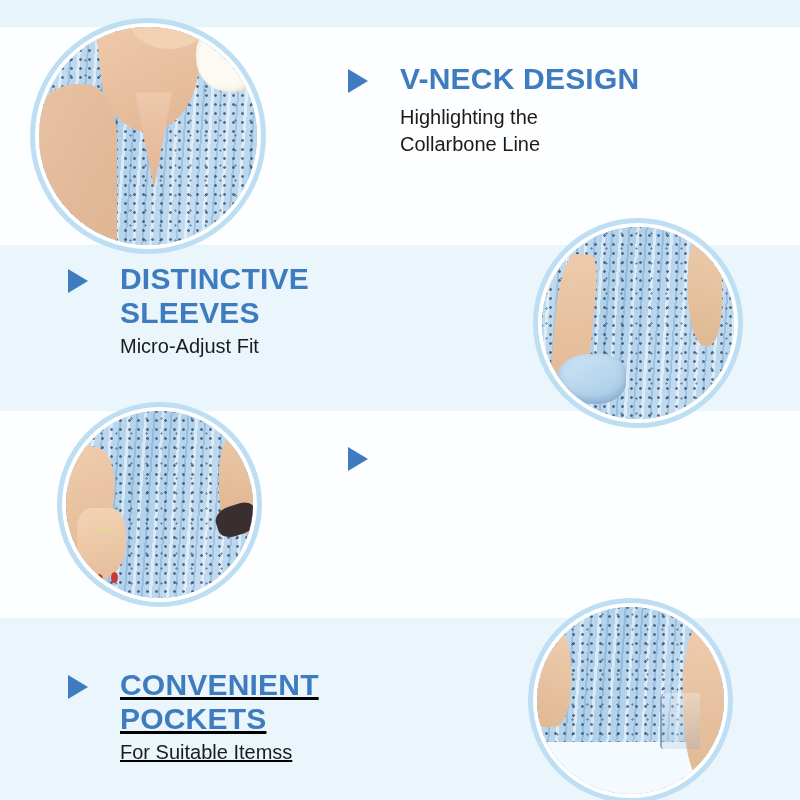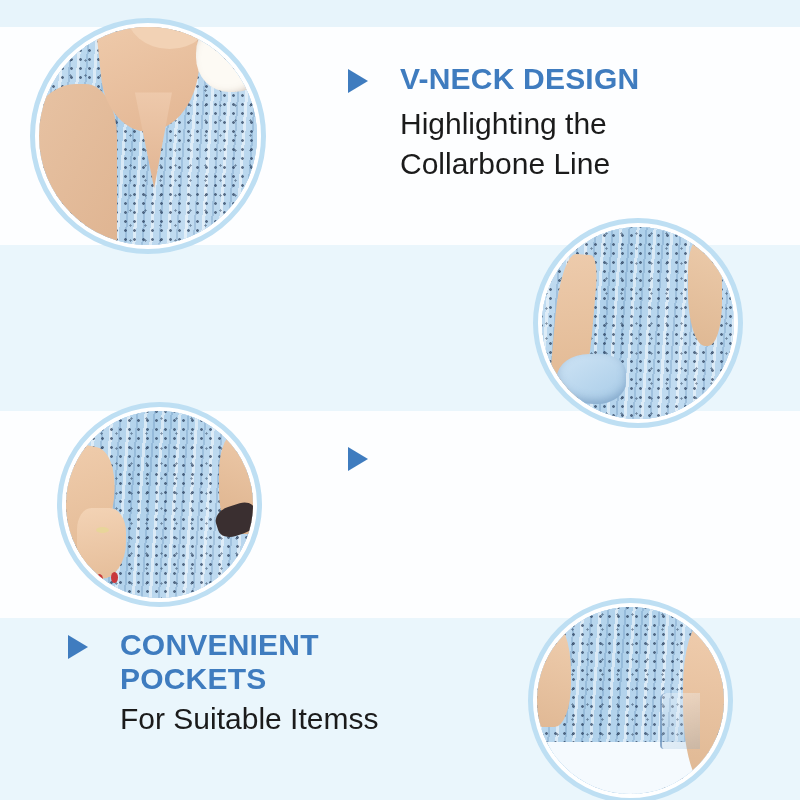--- a/index.html
+++ b/index.html
@@ -174,32 +174,32 @@
     color:#3f7cbf;
     font-weight:bold;
     font-size:30px;
     line-height:1.12;
     letter-spacing:.2px;
     white-space:pre-line;
     margin:0;
   }
   .fsub{
     color:#1b1b1b;
-    font-size:30px;
+    font-size:20px;
     line-height:1.35;
     white-space:pre-line;
     margin:8px 0 0 0;
     font-weight:normal;
   }
 
   #feature-vneck{left:348px;top:62px;}
   #feature-sleeves{left:68px;top:262px;}
   #feature-sleeves .fsub{margin-top:4px;}
   #feature-relaxed{left:348px;top:440px;}
-  #feature-pockets{left:68px;top:628px;}
+  #feature-pockets{left:68px;top:668px;text-decoration:underline;}
   #feature-pockets .fsub{margin-top:4px;}
 </style>
 </head>
 <body>
 
 <div class="page">
 
   <div class="band" id="band-top"></div>
   <div class="band" id="band-mid"></div>
   <div class="band" id="band-bot"></div>
@@ -250,20 +250,28 @@
 
   <div class="feature" id="feature-vneck">
     <div class="marker"></div>
     <div class="ftext">
       <p class="ftitle">V-NECK DESIGN</p>
       <p class="fsub">Highlighting the
 Collarbone Line</p>
     </div>
   </div>
 
+  <div class="feature" id="feature-sleeves">
+    <div class="marker"></div>
+    <div class="ftext">
+      <p class="ftitle">DISTINCTIVE
+SLEEVES</p>
+      <p class="fsub">Micro-Adjust Fit</p>
+    </div>
+  </div>
 
   <div class="feature" id="feature-relaxed">
     <div class="marker"></div>
   </div>
 
   <div class="feature" id="feature-pockets">
     <div class="marker"></div>
     <div class="ftext">
       <p class="ftitle">CONVENIENT
 POCKETS</p>

